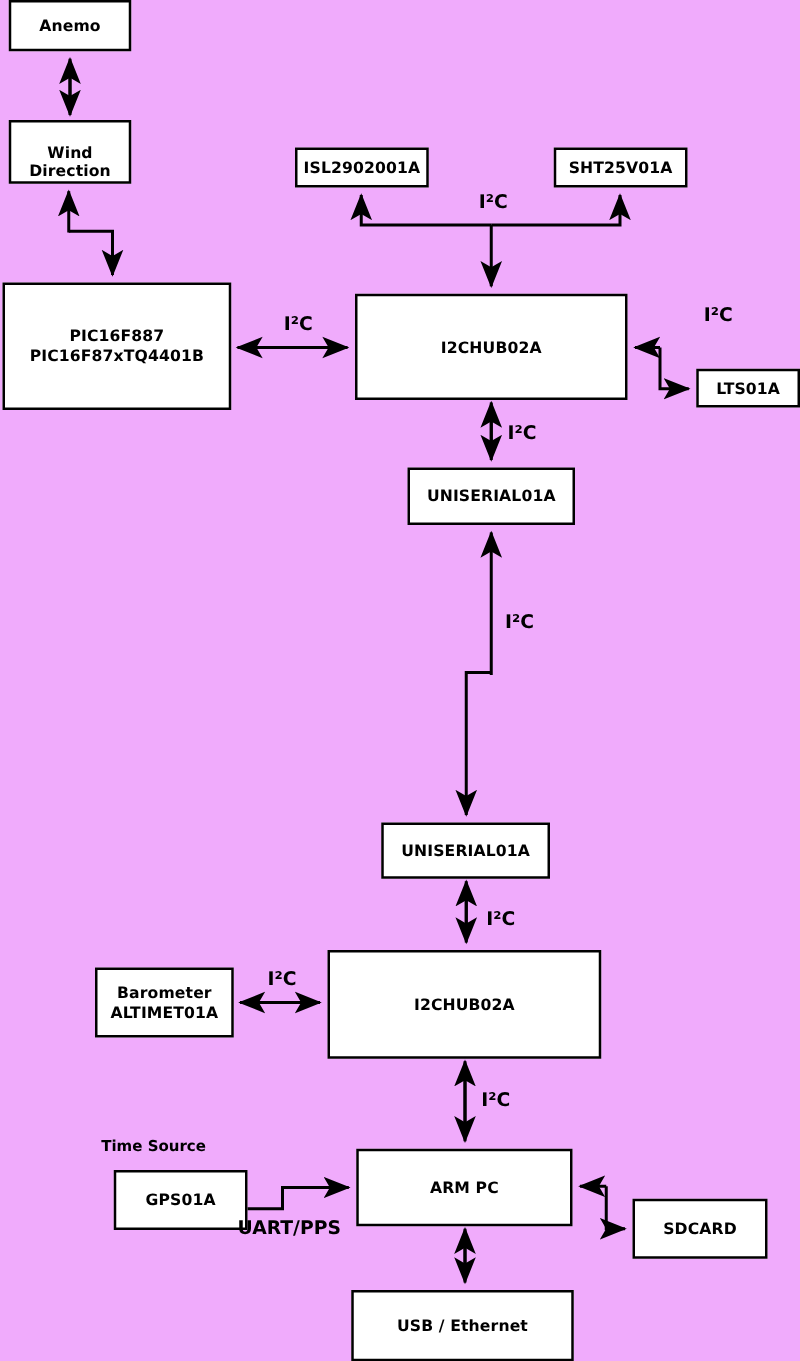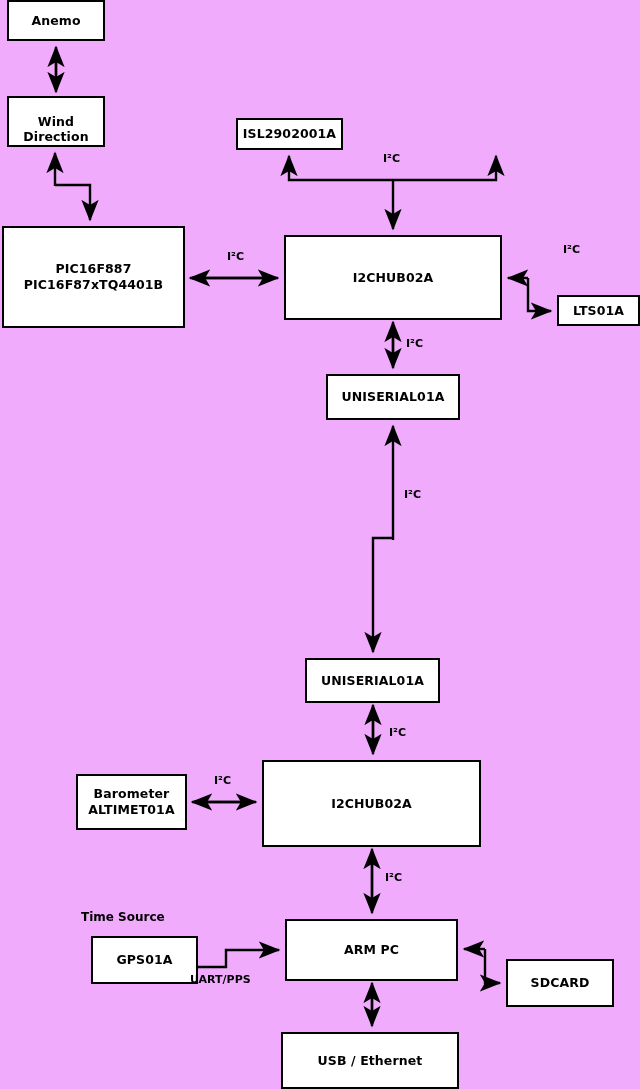--- a/index.html
+++ b/index.html
@@ -41,21 +41,21 @@
     line-height: 1.25;
     letter-spacing: 0.1px;
     z-index: 2;
   }
   .node .lines {
     white-space: pre-line;
   }
   .wirelabel {
     position: absolute;
     color: #000000;
-    font-size: 11px;
+    font-size: 15px;
     white-space: nowrap;
     z-index: 3;
   }
   .plainlabel {
     position: absolute;
     color: #000000;
     font-size: 12px;
     white-space: nowrap;
     z-index: 3;
   }
@@ -126,20 +126,23 @@
 
   <div class="node" style="left:2px;top:226px;width:183px;height:102px;">
     <span class="lines">PIC16F887
 PIC16F87xTQ4401B</span>
   </div>
 
   <div class="node" style="left:236px;top:118px;width:107px;height:32px;">
     <span class="lines">ISL2902001A</span>
   </div>
 
+  <div class="node" style="left:443px;top:118px;width:107px;height:32px;">
+    <span class="lines">SHT25V01A</span>
+  </div>
 
   <div class="node" style="left:284px;top:235px;width:218px;height:85px;">
     <span class="lines">I2CHUB02A</span>
   </div>
 
   <div class="node" style="left:557px;top:295px;width:83px;height:31px;">
     <span class="lines">LTS01A</span>
   </div>
 
   <div class="node" style="left:326px;top:374px;width:134px;height:46px;">

